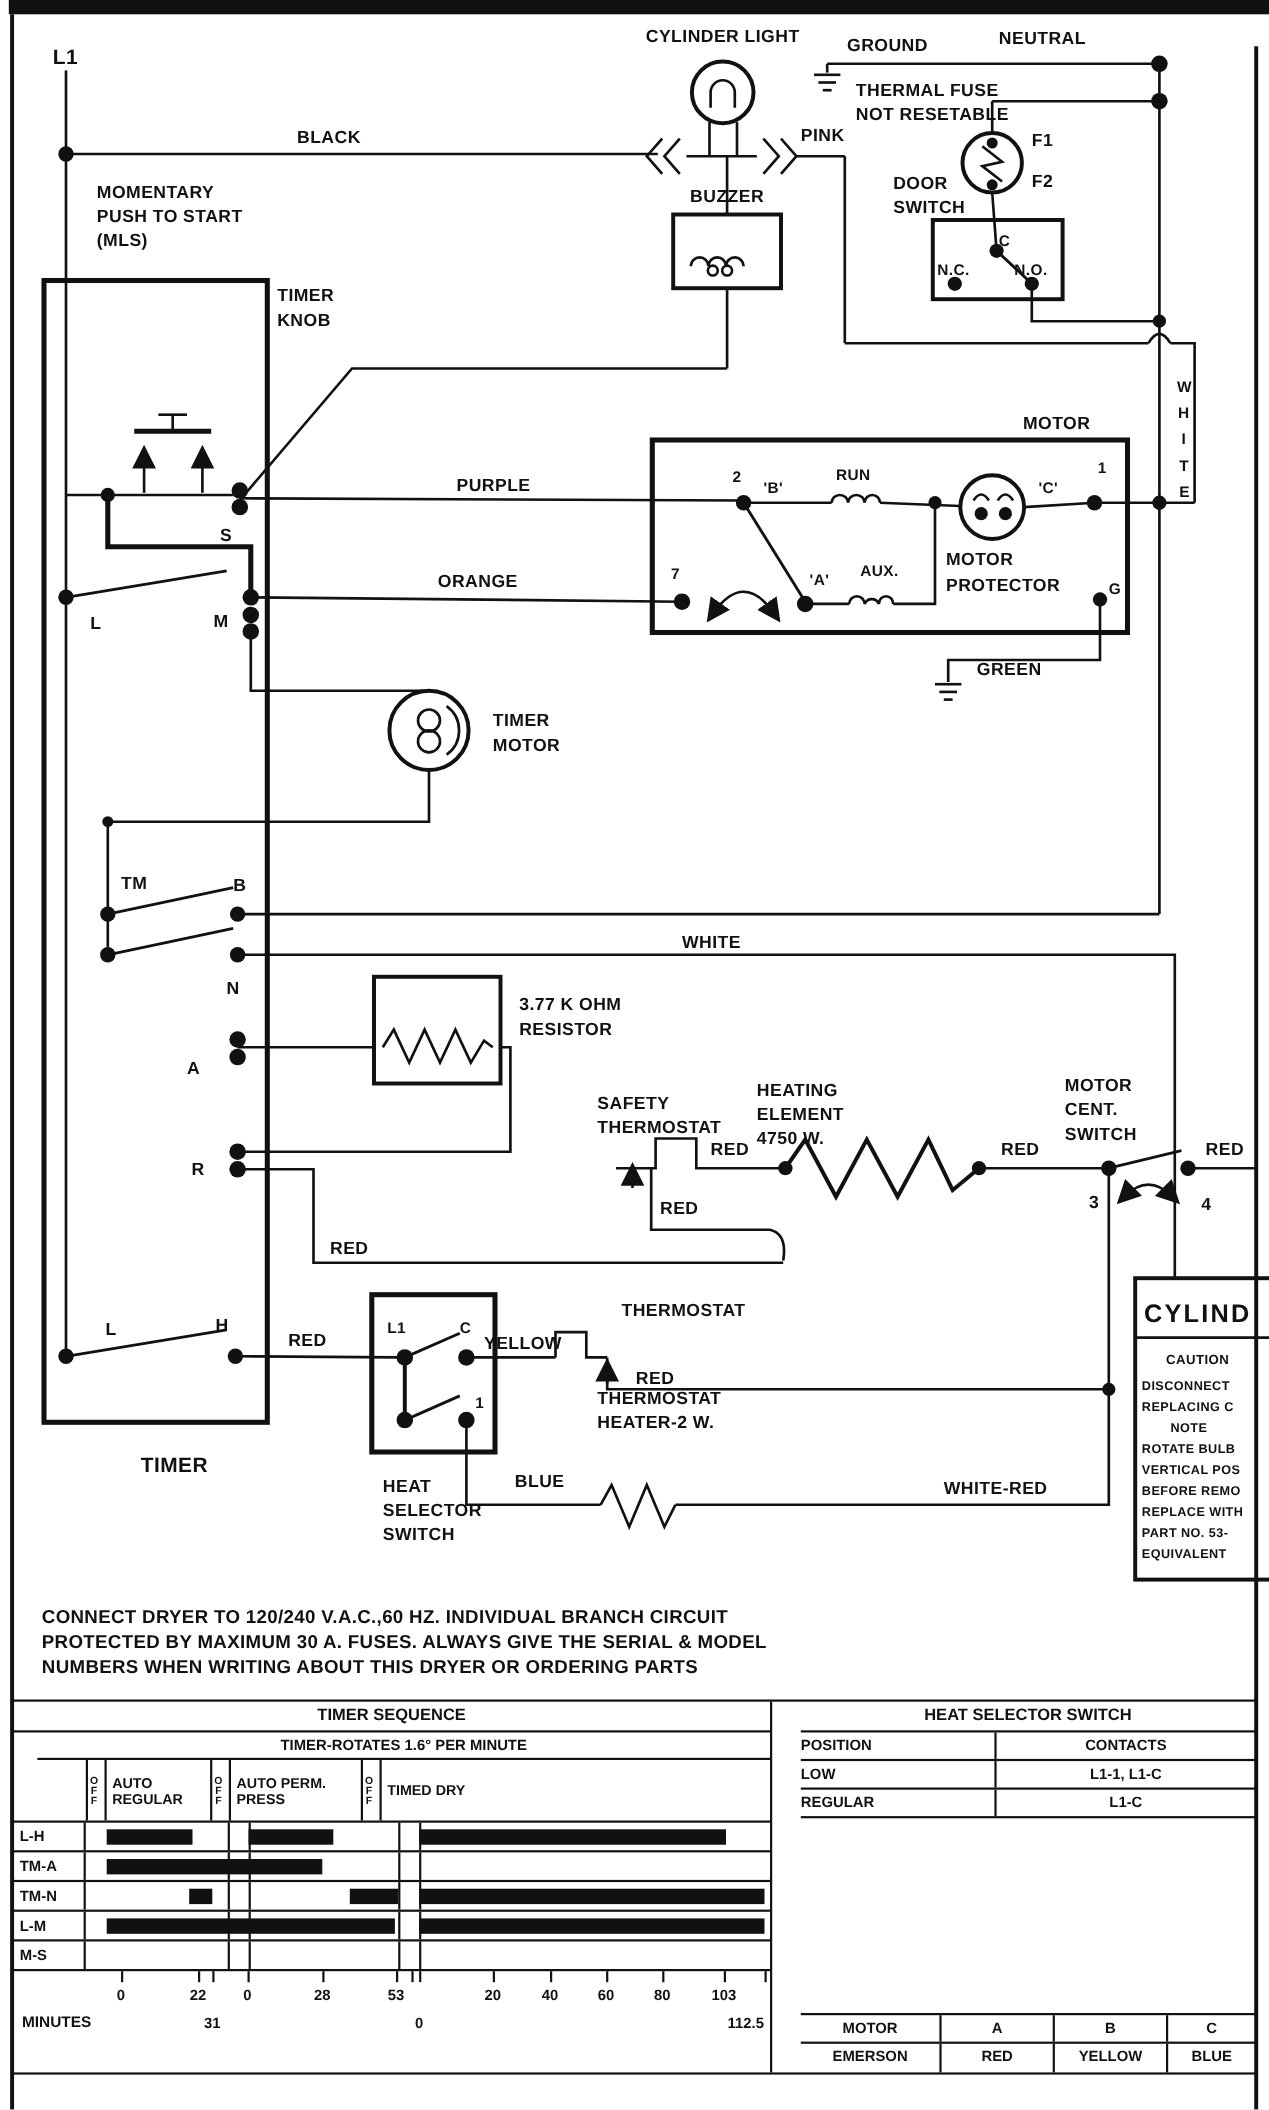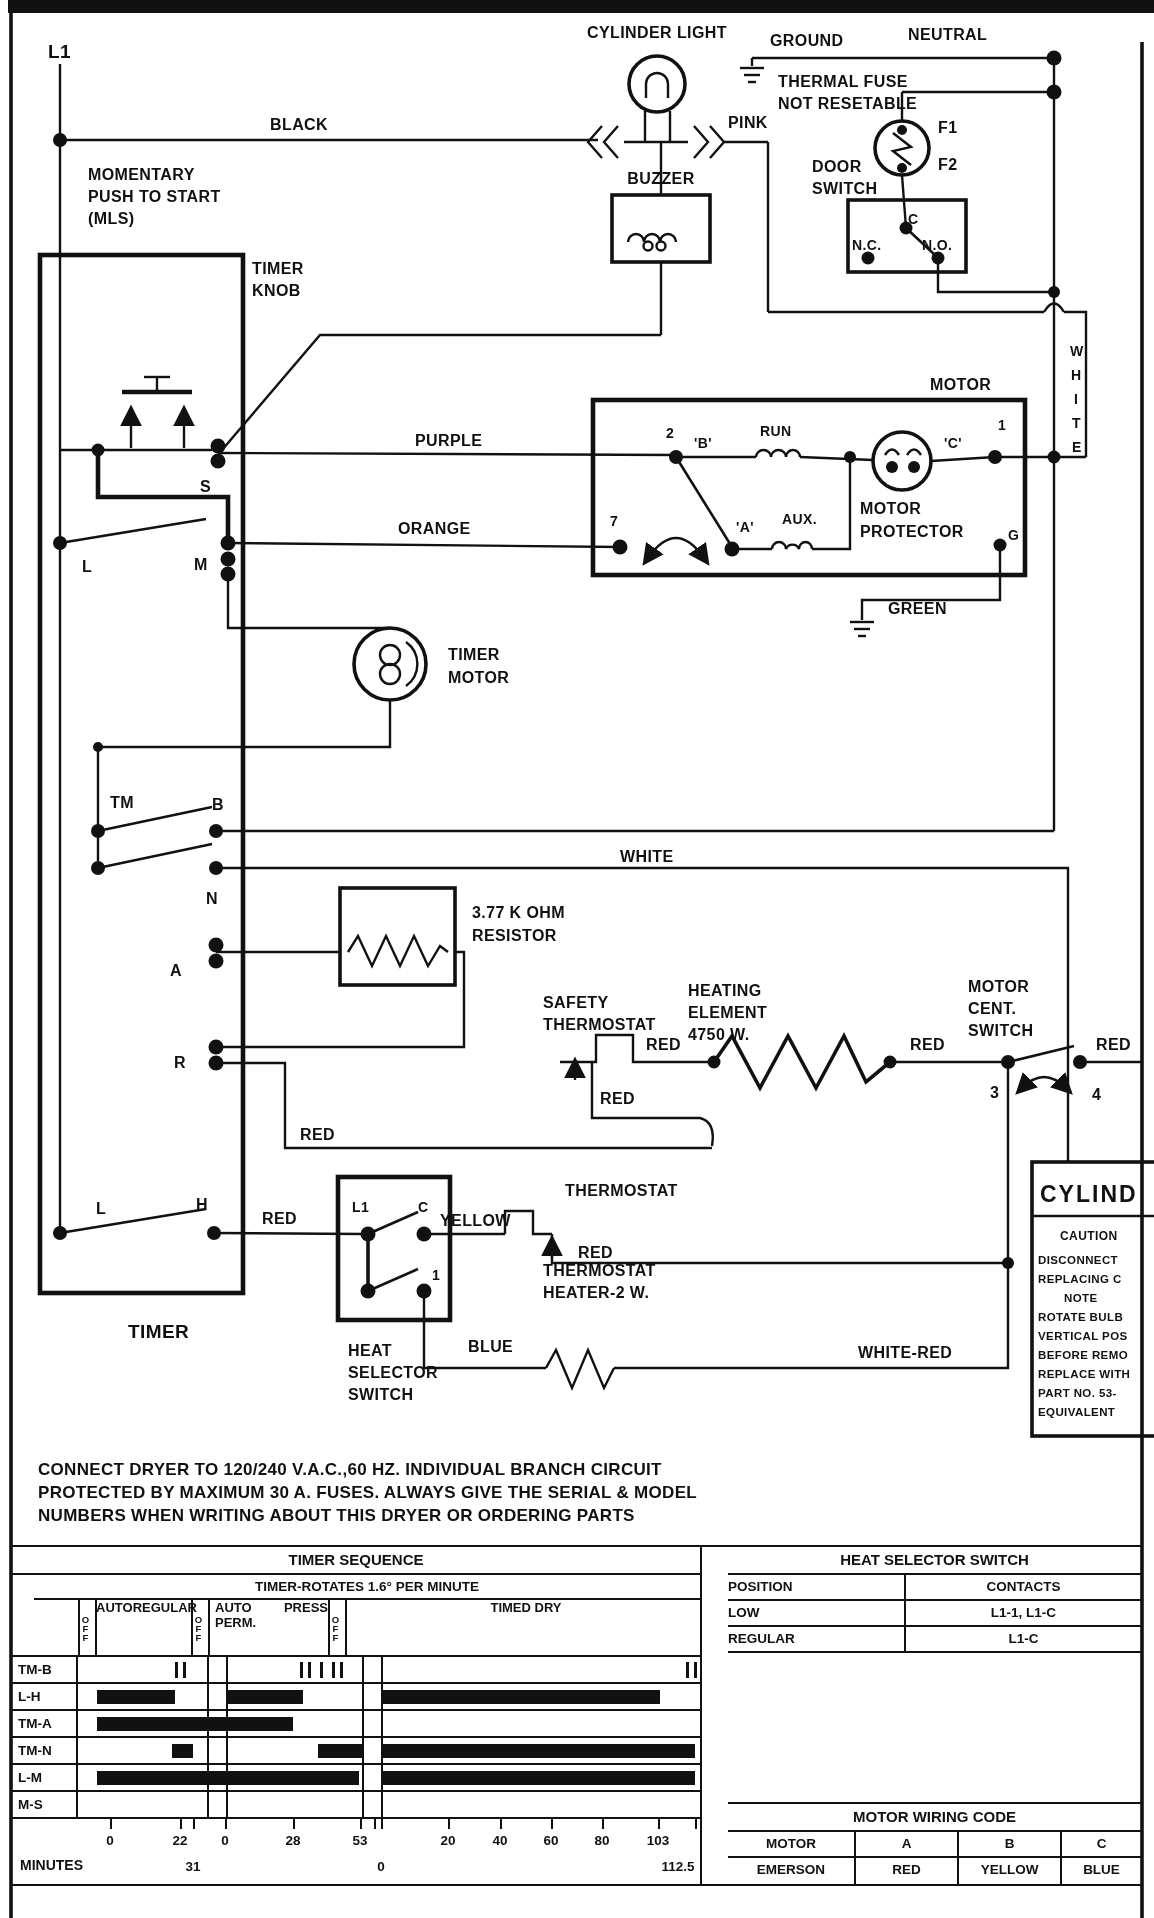--- a/index.html
+++ b/index.html
@@ -20,21 +20,21 @@
         border:2.5px solid #111;display:flex;box-sizing:border-box;color:#111;font-weight:700;gap:26px;}
   .ts{width:690px;border-right:2.5px solid #111;box-sizing:border-box;display:flex;flex-direction:column;}
   .rt{flex:1;display:flex;flex-direction:column;box-sizing:border-box;}
   .ts-title{height:26px;border-bottom:2px solid #111;text-align:center;font-size:15px;line-height:26px;}
   .ts-sub{height:23px;border-bottom:2px solid #111;text-align:center;font-size:13.5px;line-height:23px;margin-left:22px;}
   .ts-cols{height:57px;border-bottom:2px solid #111;display:flex;box-sizing:border-box;font-size:13px;}
   .col-gap{width:66px;}
   .off{width:19px;border-left:2px solid #111;border-right:2px solid #111;
        writing-mode:vertical-rl;text-orientation:upright;font-size:9.5px;line-height:19px;
        letter-spacing:-2px;box-sizing:border-box;text-align:center;}
-  .colcell{display:flex;flex-direction:row;justify-content:center;padding-left:5px;font-size:13px;}
+  .colcell{display:flex;flex-direction:column;justify-content:center;padding-left:5px;font-size:13px;}
   .ts-row{height:27px;border-bottom:2px solid #111;display:flex;box-sizing:border-box;position:relative;}
   .ts-label{width:66px;border-right:2px solid #111;box-sizing:border-box;font-size:13.5px;
             line-height:25px;padding-left:6px;}
   .ts-area{position:relative;flex:1;}
   .bar{position:absolute;top:6px;height:14px;background:#111;}
   .tick{position:absolute;top:5px;width:3px;height:16px;background:#111;}
   .colline{position:absolute;width:2px;background:#111;top:0;}
   .scale{position:relative;flex:1;}
   .stick{position:absolute;top:0;width:2px;height:10px;background:#111;}
   .snum{position:absolute;top:14px;font-size:13.5px;transform:translateX(-50%);}
@@ -383,38 +383,20 @@
       <div class="off">OFF</div>
       <div class="colcell" style="width:113px">
         <span>AUTO PERM.</span>
             <span>PRESS</span>
       </div>
       <div class="off">OFF</div>
       <div class="colcell" style="flex:1">
         <span>TIMED DRY</span>
       </div>
     </div>
-    <div class="ts-row">
-      <div class="ts-label">TM-B</div>
-          <div class="ts-area">
-            <div class="tick" style="left: 97px;"></div>
-            <div class="tick" style="left: 105px;"></div>
-            <div class="tick" style="left: 222px;"></div>
-            <div class="tick" style="left: 230px;"></div>
-            <div class="tick" style="left: 242px;"></div>
-            <div class="tick" style="left: 254px;"></div>
-            <div class="tick" style="left: 262px;"></div>
-            <div class="tick" style="left: 608px;"></div>
-            <div class="tick" style="left: 616px;"></div>
-            <div class="colline" style="left: 129px; height: 25px;"></div>
-            <div class="colline" style="left: 148px; height: 25px;"></div>
-            <div class="colline" style="left: 284px; height: 25px;"></div>
-            <div class="colline" style="left: 303px; height: 25px;"></div>
-          </div>
-        </div>
     <div class="ts-row">
       <div class="ts-label">L-H</div>
           <div class="ts-area">
             <div class="bar" style="left: 19px; width: 78px;"></div>
             <div class="bar" style="left: 148px; width: 77px;"></div>
             <div class="bar" style="left: 303px; width: 279px;"></div>
             <div class="colline" style="left: 129px; height: 25px;"></div>
             <div class="colline" style="left: 148px; height: 25px;"></div>
             <div class="colline" style="left: 284px; height: 25px;"></div>
             <div class="colline" style="left: 303px; height: 25px;"></div>
@@ -504,21 +486,20 @@
         <div class="ht-c1">LOW</div>
         <div class="ht-c2">L1-1, L1-C</div>
       </div>
       <div class="ht-row">
         <div class="ht-c1">REGULAR</div>
         <div class="ht-c2">L1-C</div>
       </div>
     </div>
     <div class="spacer"></div>
     <div class="mc">
-      <div class="mc-title">MOTOR WIRING CODE</div>
       <div class="mc-row">
         <div class="mc-cell mc-c1">MOTOR</div>
         <div class="mc-cell mc-c2">A</div>
         <div class="mc-cell mc-c3">B</div>
         <div class="mc-cell mc-c4">C</div>
       </div>
       <div class="mc-row">
         <div class="mc-cell mc-c1">EMERSON</div>
         <div class="mc-cell mc-c2">RED</div>
         <div class="mc-cell mc-c3">YELLOW</div>

